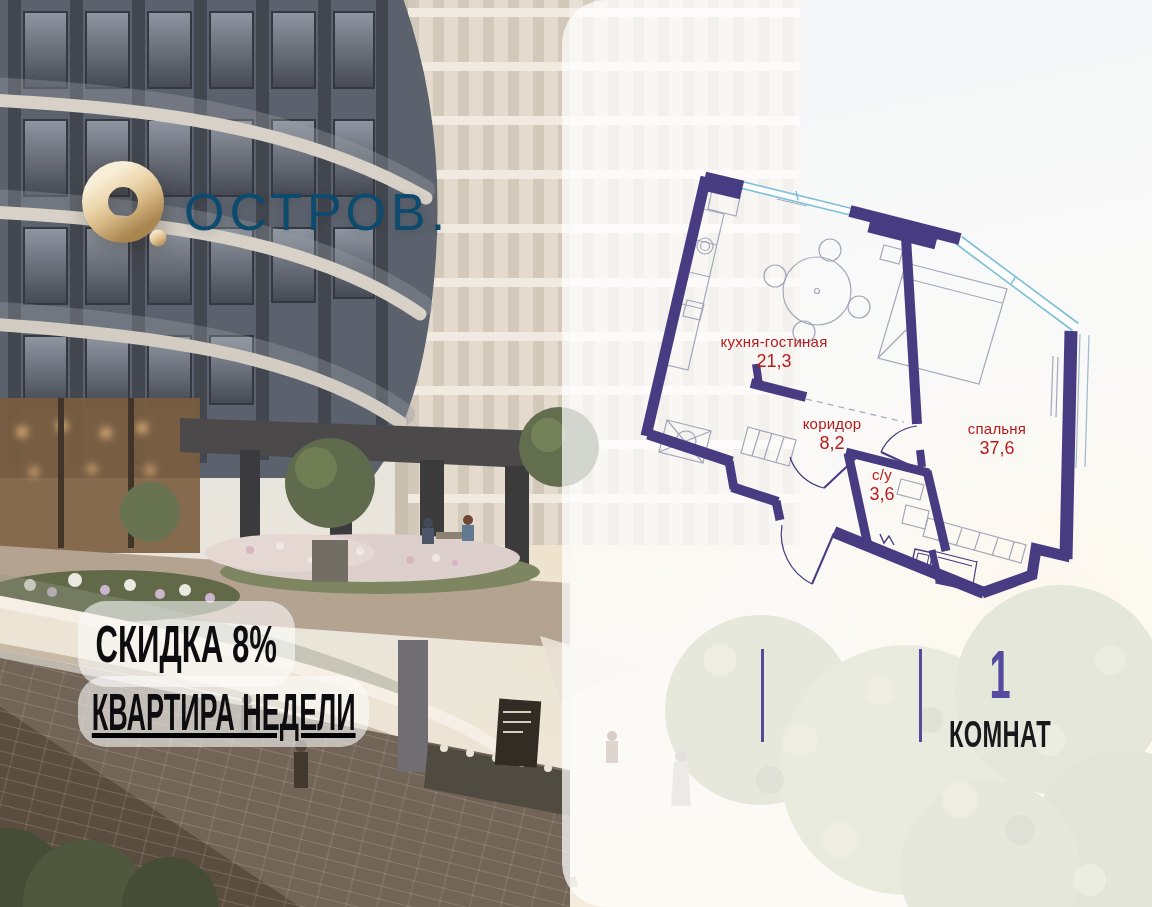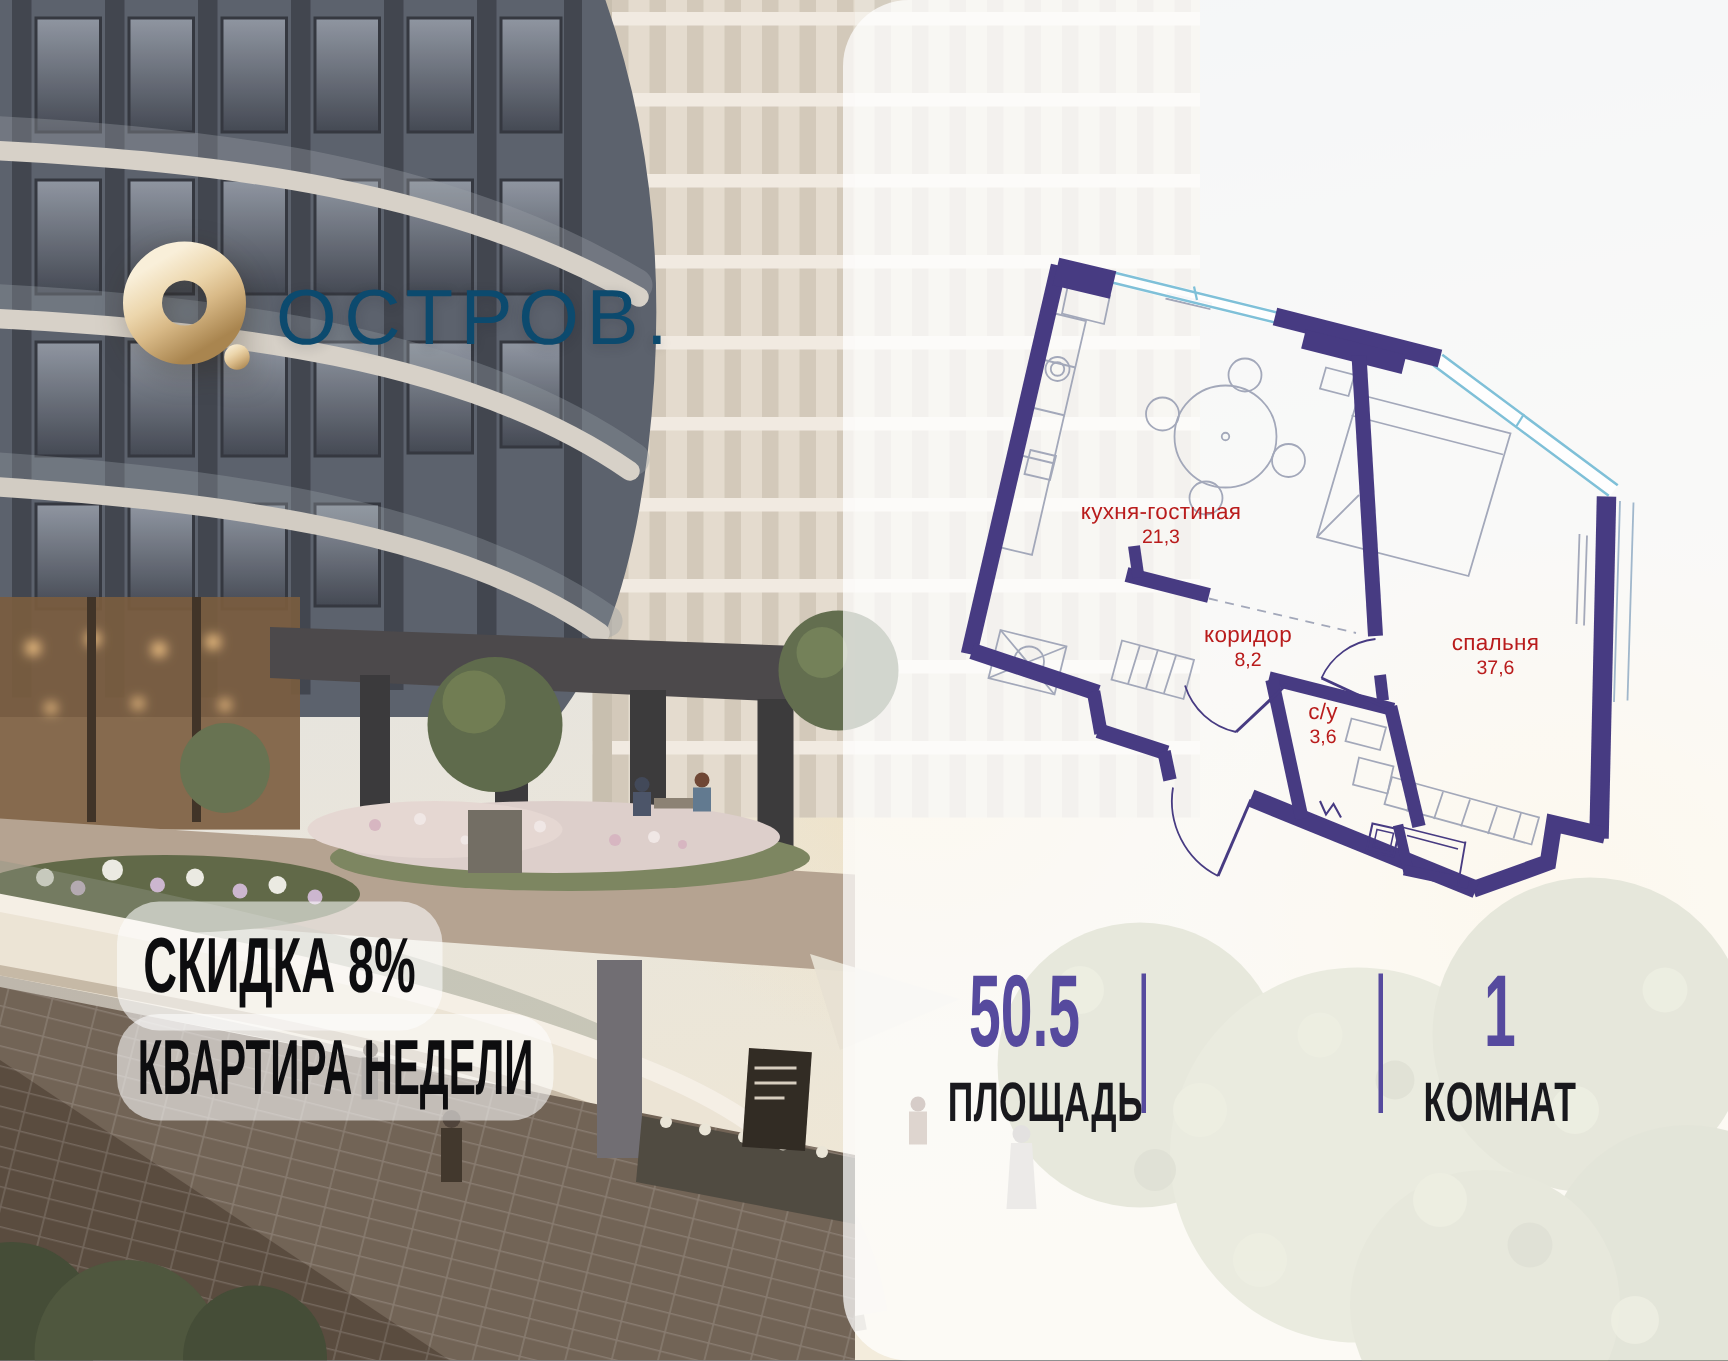--- a/index.html
+++ b/index.html
@@ -17,36 +17,36 @@
     z-index:2;
   }
   .plan-svg{z-index:3;}
   
   .room-label{
     position:absolute;z-index:4;transform:translateX(-50%);
     color:#b91c1c;text-align:center;line-height:1.15;
     white-space:nowrap;
   }
   .room-name{font-size:15px;letter-spacing:.2px;}
-  .room-area{font-size:13px;margin-top:1px;}
+  .room-area{font-size:18px;margin-top:1px;}
   
   .logo{position:absolute;left:80px;top:158px;z-index:4;}
   .logo-mark{position:absolute;left:0;top:0;filter:drop-shadow(2px 6px 10px rgba(40,30,10,.28));}
   .wordmark{
     position:absolute;left:104px;top:24px;z-index:4;
     color:#0c4a6e;font-size:52px;letter-spacing:5px;font-weight:400;
     white-space:nowrap;text-shadow:0 2px 8px rgba(30,30,40,.18);
   }
   
   .badge{
     position:absolute;z-index:4;background:rgba(253,253,253,0.58);
     border-radius:28px;display:flex;align-items:center;justify-content:center;
   }
   .badge-1{left:78px;top:601px;width:217px;height:86px;text-align:right;}
-  .badge-2{left:78px;top:676px;width:291px;height:71px;}
+  .badge-2{left:78px;top:676px;width:291px;height:71px;text-decoration:underline;}
   .badge-text{
     font-weight:700;font-size:52px;color:#0d0d0f;line-height:1;
     display:inline-block;white-space:nowrap;
   }
   .badge-1 .badge-text{transform:scaleX(.60);}
   .badge-2 .badge-text{transform:scaleX(.52);}
   
   .stat{position:absolute;z-index:4;text-align:center;}
   .stat-1{left:603px;top:642px;width:160px;}
   .stat-2{left:763px;top:642px;width:158px;}
@@ -444,24 +444,20 @@
     <div class="wordmark">ОСТРОВ.</div>
   </div>
 
   <div class="badge badge-1">
     <span class="badge-text">СКИДКА 8%</span>
   </div>
   <div class="badge badge-2">
     <span class="badge-text">КВАРТИРА НЕДЕЛИ</span>
   </div>
 
-  <div class="stat stat-1">
-    <span class="stat-value">50.5</span>
-    <span class="stat-label">ПЛОЩАДЬ</span>
-  </div>
   <div class="stat-divider div-1"></div>
   <div class="stat-divider div-2"></div>
   <div class="stat stat-3">
     <span class="stat-value">1</span>
     <span class="stat-label">КОМНАТ</span>
   </div>
 
 </div>
 
 </body></html>

